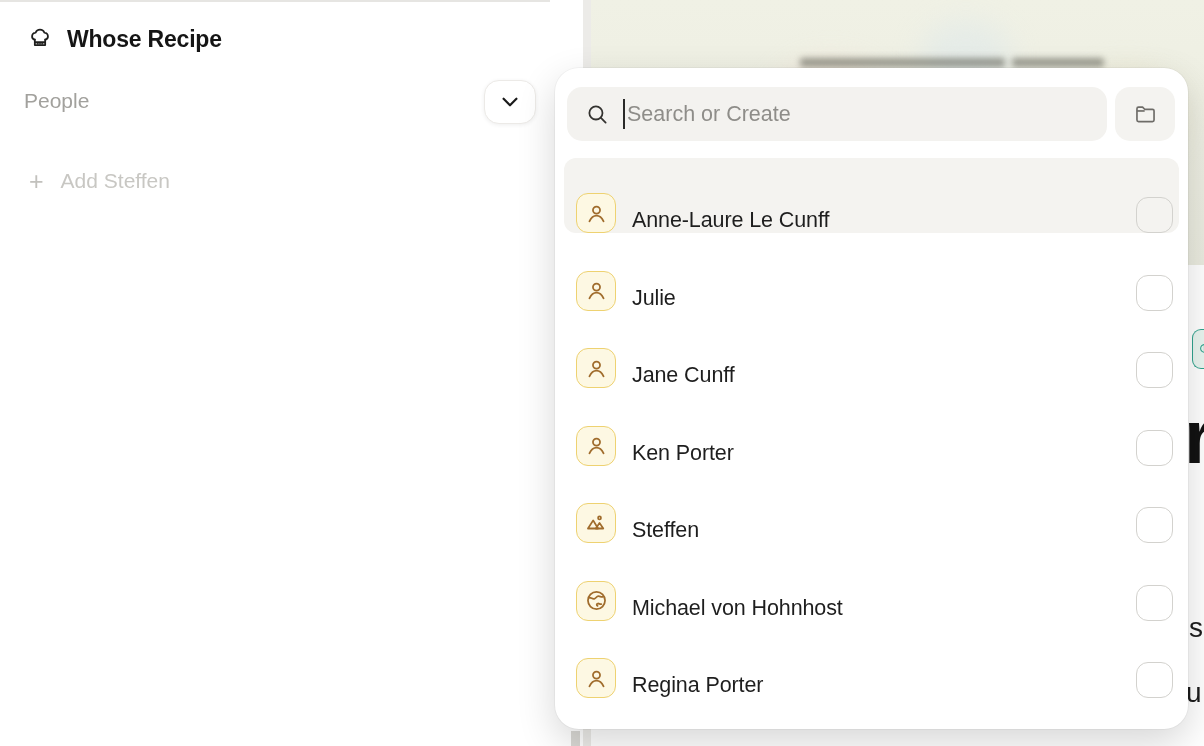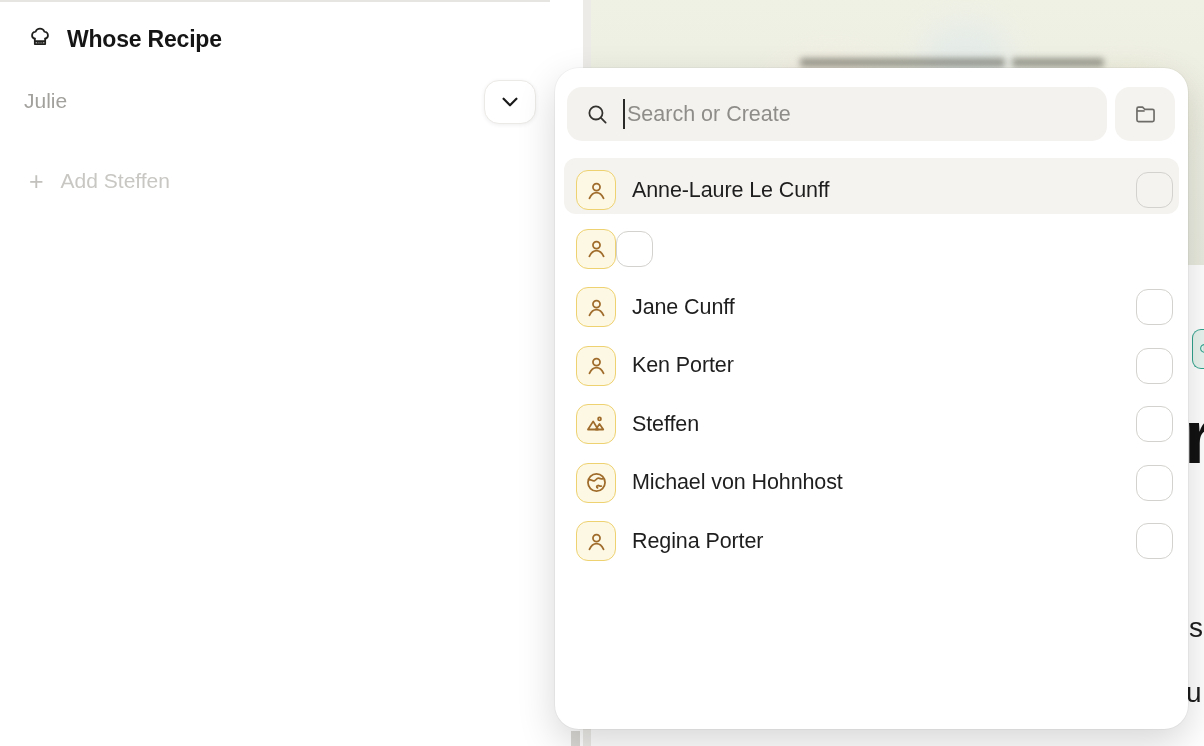--- a/index.html
+++ b/index.html
@@ -3,21 +3,21 @@
 <meta charset="utf-8">
 <style>
   * { margin:0; padding:0; box-sizing:border-box; }
   html,body { width:1204px; height:746px; overflow:hidden; background:#fff;
     font-family:"Liberation Sans", sans-serif; }
   .stage { position:relative; width:1204px; height:746px; background:#ffffff; }
 
   
   .left-panel { position:absolute; left:0; top:0; width:583px; height:746px; background:#fff; }
   .top-divider { position:absolute; left:0; top:0; width:550px; height:2px; background:#e6e5e2; }
-  .prop-title-row { position:absolute; left:27px; top:26px; display:flex; gap:14px; }
+  .prop-title-row { position:absolute; left:27px; top:26px; display:flex; align-items:center; gap:14px; }
   .prop-title-row svg { width:26px; height:26px; stroke:#1f1f1d; stroke-width:1.6; fill:none;
     stroke-linecap:round; stroke-linejoin:round; }
   .prop-title { font-size:23px; font-weight:700; color:#151515; letter-spacing:-0.2px; }
   .prop-type { position:absolute; left:24px; top:89px; font-size:21px; color:#a2a19d; }
   .collapse-btn { position:absolute; left:484px; top:80px; width:52px; height:44px; background:#fff;
     border:1px solid #eceae7; border-radius:15px; box-shadow:0 1px 4px rgba(0,0,0,0.07);
     display:flex; align-items:center; justify-content:center; cursor:pointer; }
   .collapse-btn svg { width:22px; height:22px; stroke:#1a1a1a; stroke-width:2.4; fill:none;
     stroke-linecap:round; stroke-linejoin:round; }
   .add-prop { position:absolute; left:29px; top:169px; display:flex; align-items:center; gap:17px;
@@ -61,21 +61,21 @@
   .caret { width:2px; height:30px; background:#2a2a28; margin-left:13px; flex:0 0 auto; }
   .search-input { flex:1; border:none; outline:none; background:transparent; font-size:21.5px;
     color:#33322f; margin-left:2px; font-family:"Liberation Sans", sans-serif; }
   .search-input::placeholder { color:#8e8d89; opacity:1; }
   .folder-btn { flex:0 0 60px; height:54px; background:#f4f3f0; border:none; border-radius:15px;
     display:flex; align-items:center; justify-content:center; cursor:pointer; }
   .folder-btn svg { width:25px; height:25px; stroke:#6e6c68; stroke-width:1.6; fill:none;
     stroke-linejoin:round; }
 
   .people-list { margin:17px 9px 0 9px; }
-  .row { height:56px; border-radius:12px; display:flex; align-items:center; padding:8px 6px 0 12px;
+  .row { height:75px; border-radius:12px; display:flex; align-items:flex-end; padding:8px 6px 0 12px;
     margin-bottom:2.5px; cursor:pointer; }
   .row.highlight { background:#f4f3f0; }
   .avatar { width:40px; height:40px; flex:0 0 40px; background:#fdf8e3; border:1.5px solid #eed271;
     border-radius:12px; display:flex; align-items:center; justify-content:center; color:#a06c2c; }
   .avatar svg { width:25px; height:25px; stroke:currentColor; stroke-width:1.7; fill:none;
     stroke-linecap:round; stroke-linejoin:round; }
   .row-name { flex:1; margin-left:16px; font-size:21.5px; color:#1e1e1e; letter-spacing:-0.1px;
     white-space:nowrap; overflow:hidden; }
   .checkbox { width:37px; height:36px; flex:0 0 37px; border:1.5px solid #d3d2ce; border-radius:12px;
     background:transparent; }
@@ -89,21 +89,21 @@
     <div class="top-divider"></div>
     <div class="prop-title-row">
       <svg viewBox="0 0 24 24">
         <path d="M7.2 11.8a3.3 3.3 0 0 1 .5-6.5h.2a4.4 4.4 0 0 1 8.2 0h.2a3.3 3.3 0 0 1 .5 6.5"></path>
         <path d="M7.2 11.4v2.8h9.6v-2.8"></path>
         <path d="M7.2 14.2h9.6v2.5H7.2z"></path>
         <path d="M10 15.5h.01M12 15.5h.01M14 15.5h.01"></path>
       </svg>
       <span class="prop-title">Whose Recipe</span>
     </div>
-    <div class="prop-type">Julie</div>
+    <div class="prop-type">People</div>
     <div class="collapse-btn">
       <svg viewBox="0 0 24 24">
         <path d="M5 8.5l7 7 7-7"></path>
       </svg>
     </div>
     <div class="add-prop">
       <span class="plus">+</span>
       <span>Add Steffen</span>
     </div>
   </div>
@@ -159,20 +159,21 @@
           <span class="row-name">Anne-Laure Le Cunff</span>
           <span class="checkbox"></span>
         </div>
         <div class="row">
           <span class="avatar">
             <svg viewBox="0 0 24 24">
               <circle cx="12" cy="8.7" r="3.4"></circle>
               <path d="M5.2 19.5c1.7-3.7 4.1-5.5 6.8-5.5s5.1 1.8 6.8 5.5"></path>
             </svg>
           </span>
+          <span class="row-name">Julie</span>
           <span class="checkbox"></span>
         </div>
         <div class="row">
           <span class="avatar">
             <svg viewBox="0 0 24 24">
               <circle cx="12" cy="8.7" r="3.4"></circle>
               <path d="M5.2 19.5c1.7-3.7 4.1-5.5 6.8-5.5s5.1 1.8 6.8 5.5"></path>
             </svg>
           </span>
           <span class="row-name">Jane Cunff</span>

